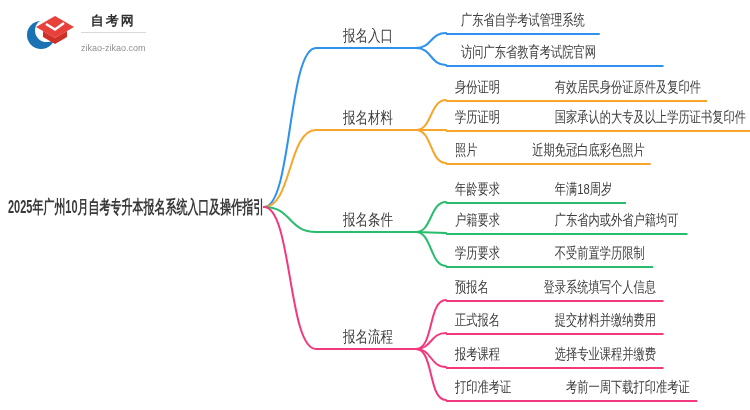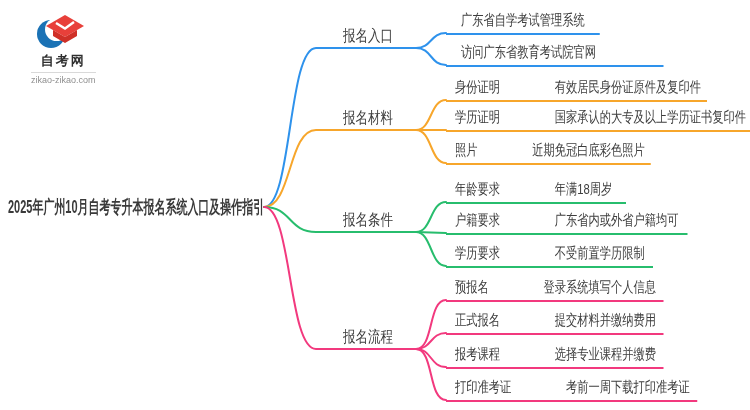--- a/index.html
+++ b/index.html
@@ -4,24 +4,24 @@
 <style>
   html,body{margin:0;padding:0;background:#fff;}
   body{width:750px;height:410px;overflow:hidden;position:relative;
        font-family:"Liberation Sans","DejaVu Sans",sans-serif;}
   .canvas{position:absolute;inset:0;width:750px;height:410px;}
   svg.links{position:absolute;left:0;top:0;pointer-events:none;}
   .s0{stroke:var(--bc0);} .s1{stroke:var(--bc1);} .s2{stroke:var(--bc2);} .s3{stroke:var(--bc3);}
   svg.links path{fill:none;stroke-width:2;stroke-linecap:round;}
 
   
-  .logo{position:absolute;left:26px;top:12px;display:flex;align-items:center;cursor:pointer;flex-direction:column;}
+  .logo{position:absolute;left:26px;top:12px;display:flex;align-items:center;cursor:pointer;}
   .logo-text{margin-left:5px;}
   .logo-title{font-size:13px;font-weight:bold;color:#2f2f2f;letter-spacing:2px;text-align:center;}
-  .logo-domain{font-size:9px;color:#8f8f8f;border-top:1px solid #d9d9d9;margin-top:2px;padding-top:2px;white-space:nowrap;text-align:center;}
+  .logo-domain{font-size:9px;color:#8f8f8f;border-top:1px solid #d9d9d9;margin-top:2px;padding-top:10px;white-space:nowrap;text-align:center;}
 
   
   .root-title{position:absolute;left:8px;top:196px;font-size:18px;line-height:22px;font-weight:bold;
               color:#3a3a3a;white-space:nowrap;transform:scaleX(0.61);transform-origin:left top;}
 
   
   .branch-label{position:absolute;width:128px;text-align:center;font-size:16px;line-height:18px;color:#3d3d3d;
                 white-space:nowrap;transform:scaleX(0.78);transform-origin:left top;cursor:pointer;}
 
   

